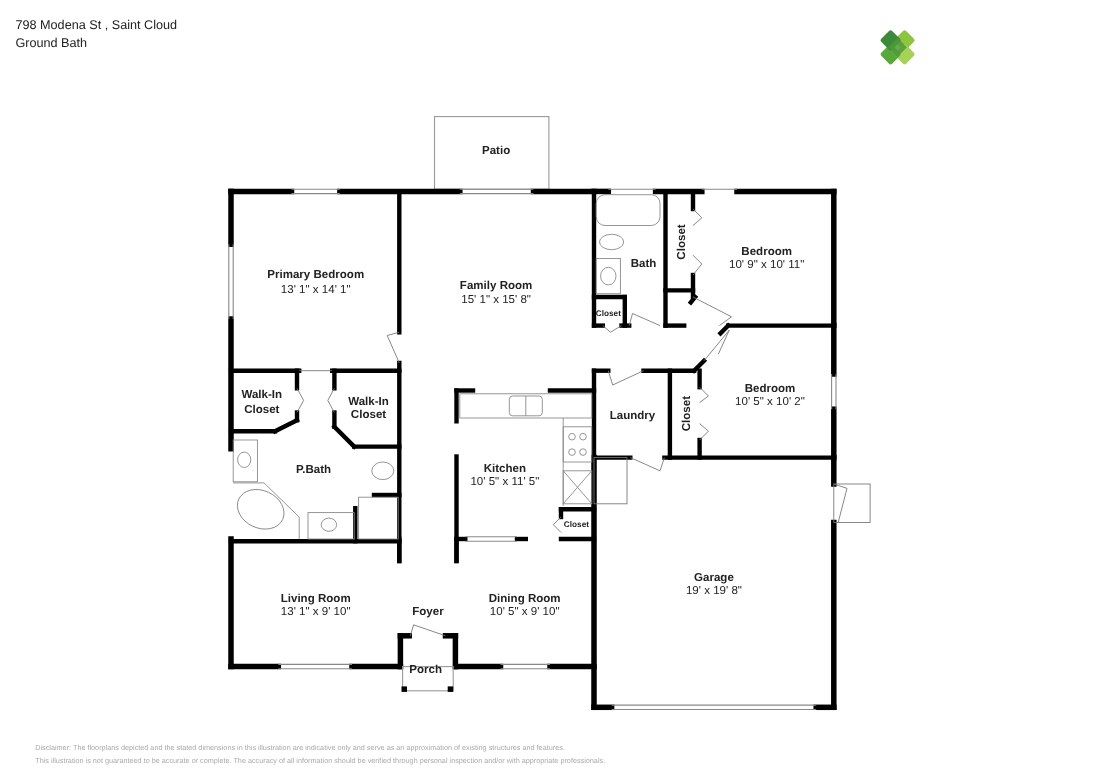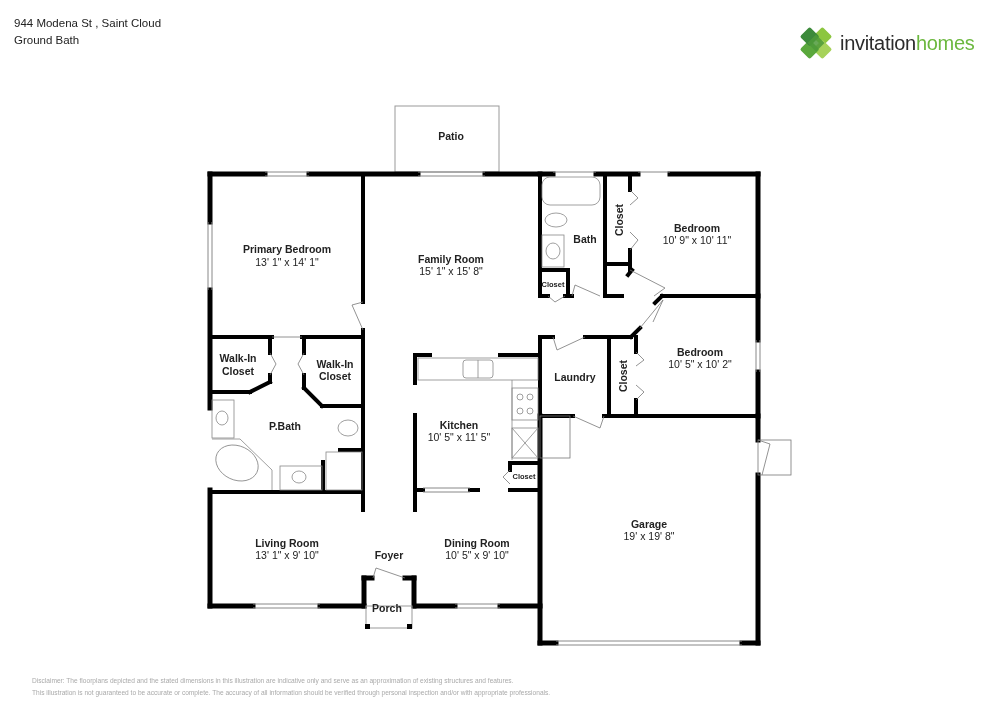--- a/index.html
+++ b/index.html
@@ -12,35 +12,34 @@
   .disc { position: absolute; left: 32px; top: 675px; font-size: 6.6px; color: #aaa; line-height: 12px; }
   svg.plan { position: absolute; left: 0; top: 0; }
   .lbl { font-family: "Liberation Sans", sans-serif; font-weight: bold; font-size: 10.5px; fill: #222; text-anchor: middle; }
   .dim { font-family: "Liberation Sans", sans-serif; font-size: 10.5px; fill: #222; text-anchor: middle; }
   .sml { font-family: "Liberation Sans", sans-serif; font-weight: bold; font-size: 7.5px; fill: #222; text-anchor: middle; }
 </style>
 </head>
 <body>
 
 <div class="hdr">
-  <div>944 Modena St , Saint Cloud</div>
+  <div>798 Modena St , Saint Cloud</div>
   <div>Ground Bath</div>
 </div>
 
 <div class="logo">
   <svg width="36" height="36" viewBox="0 0 36 36">
     <g transform="rotate(45 18 18)">
       <rect x="11" y="2" width="14" height="14" rx="2" fill="#8cc63f"></rect>
       <rect x="20" y="11" width="14" height="14" rx="2" fill="#a6d25a"></rect>
       <rect x="11" y="20" width="14" height="14" rx="2" fill="#5aa83c"></rect>
       <rect x="2" y="11" width="14" height="14" rx="2" fill="#3c8a3a"></rect>
       <rect x="12" y="12" width="12" height="12" fill="#4d9a3a" opacity="0.85"></rect>
     </g>
   </svg>
-  <div class="logo-text"><span class="a">invitation</span><span class="b">homes</span></div>
 </div>
 
 <svg class="plan" width="1000" height="707" viewBox="0 0 1000 707">
 
   <rect x="395" y="106" width="104" height="66" fill="none" stroke="#999" stroke-width="1"></rect>
 
   <g stroke="#000" stroke-width="5" fill="none" stroke-linecap="square">
 
     <line x1="210" y1="174" x2="265" y2="174"></line>
     <line x1="309" y1="174" x2="418" y2="174"></line>

